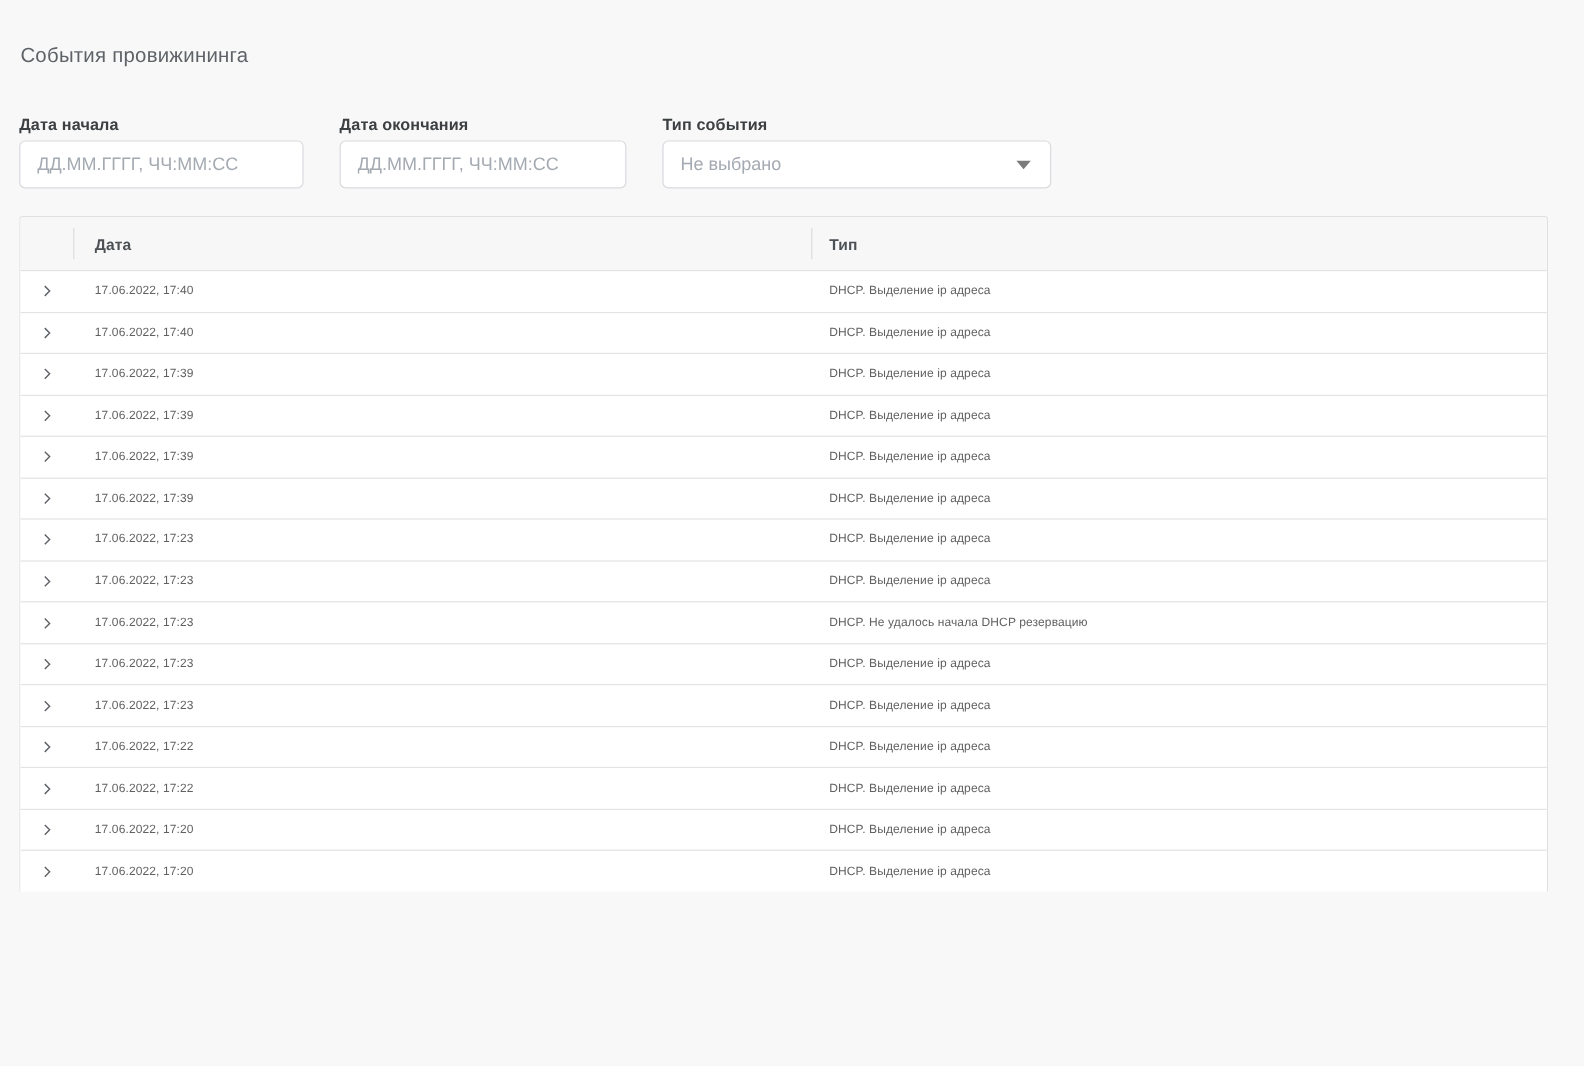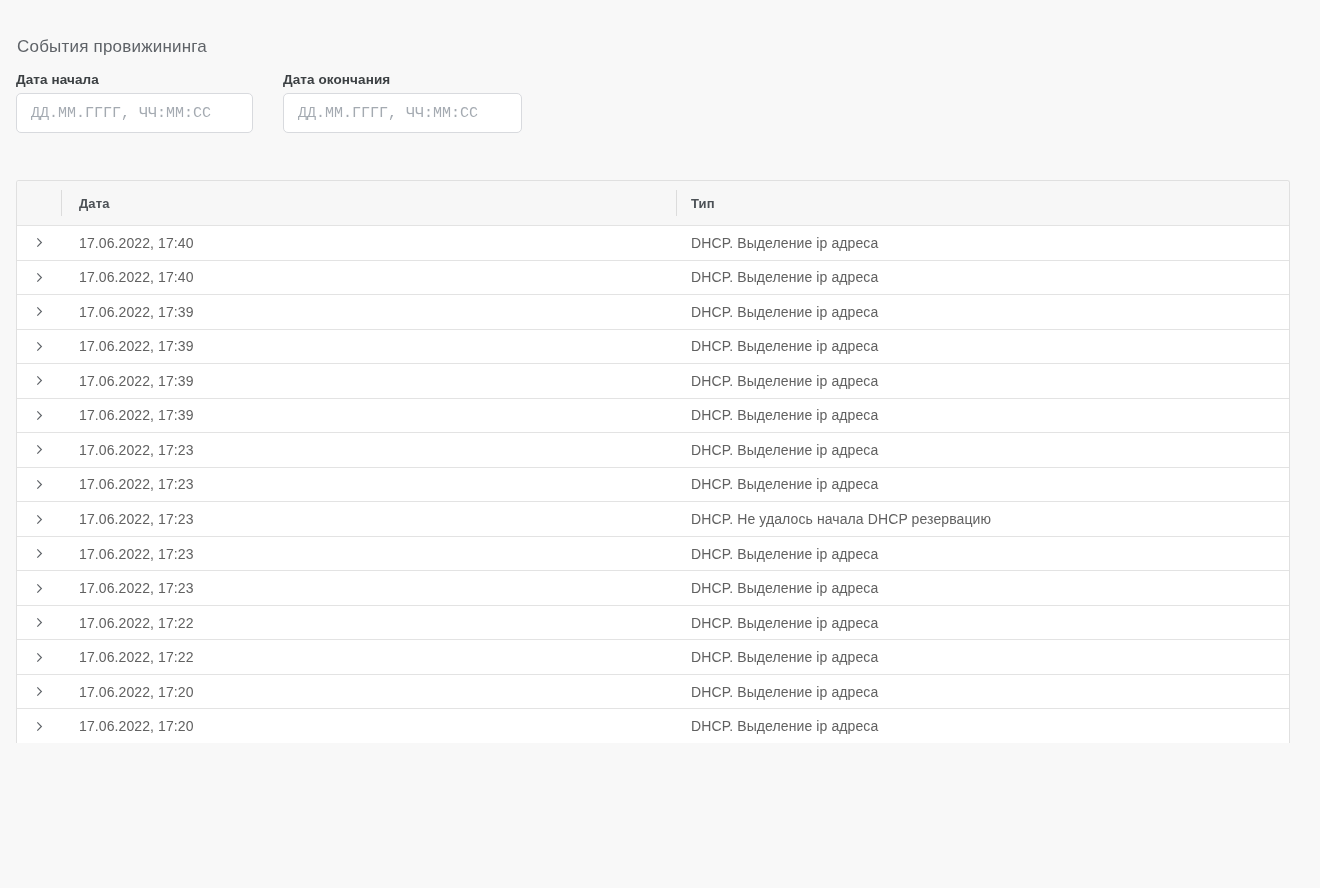--- a/index.html
+++ b/index.html
@@ -15,30 +15,30 @@
     position: absolute; left: 17px; top: 18px;
     font-size: 17px; color: #5f6368; font-weight: 400;
     letter-spacing: 0.2px;
     margin-top: 19px;
   }
 
   .filters {
     position: absolute; left: 16px; top: 72px;
     display: flex; gap: 30px; align-items: flex-start;
   }
-  .filter-field { display: flex; flex-direction: column; }
+  .filter-field { display: flex; flex-direction: column; margin-top: 24px; }
   .filter-label {
     font-size: 13.5px; font-weight: 700; color: #3c4043;
     margin-bottom: 6px; letter-spacing: 0.1px;
   }
   .text-input {
     height: 40px; background: #ffffff;
     border: 1px solid #d8dade; border-radius: 5px;
     padding: 0 14px; font-size: 15px; color: #3c4043;
-    font-family: Liberation Mono, monospace;
+    font-family: Liberation Sans, sans-serif;
     outline: none;
   }
   .text-input::placeholder { color: #a4aab1; opacity: 1; }
   .w-start { width: 237px; }
   .w-end { width: 239px; }
   .select-box {
     width: 324px; height: 40px; background: #ffffff;
     border: 1px solid #d8dade; border-radius: 5px;
     display: flex; align-items: center; justify-content: space-between;
     padding: 0 16px 0 14px; cursor: pointer;
@@ -76,21 +76,21 @@
   }
   .header-label {
     font-size: 13px; font-weight: 700; color: #4c5156; letter-spacing: 0.1px;
   }
   .table-body { flex: 1; display: flex; flex-direction: column; }
   .table-row {
     flex: 1; display: flex; align-items: stretch;
     background: #ffffff; border-top: 1px solid #e3e3e3;
     cursor: pointer;
   }
-  .cell-text { font-size: 14px; color: #616161; letter-spacing: 0.1px; }
+  .cell-text { font-size: 10px; color: #616161; letter-spacing: 0.1px; }
   .expander-btn {
     width: 28px; height: 28px; display: flex; align-items: center; justify-content: center;
     background: transparent; border: none; cursor: pointer; color: #5f6368;
   }
   .chevron-right-icon { display: block; }
 </style>
 </head>
 <body>
 
 <div class="page">
@@ -102,20 +102,27 @@
     <div class="filter-field">
       <label class="filter-label">Дата начала</label>
       <input class="text-input w-start" type="text" placeholder="ДД.ММ.ГГГГ, ЧЧ:ММ:СС" style="">
     </div>
 
     <div class="filter-field">
       <label class="filter-label">Дата окончания</label>
       <input class="text-input w-end" type="text" placeholder="ДД.ММ.ГГГГ, ЧЧ:ММ:СС" style="">
     </div>
 
+    <div class="filter-field">
+      <label class="filter-label">Тип события</label>
+      <div class="select-box">
+        <span class="select-placeholder">Не выбрано</span>
+        <span class="caret-down"></span>
+      </div>
+    </div>
 
   </div>
 
   <div class="events-table">
 
     <div class="table-header">
       <div class="col-expander"></div>
       <div class="col-date">
         <span class="header-label">Дата</span>
       </div>

